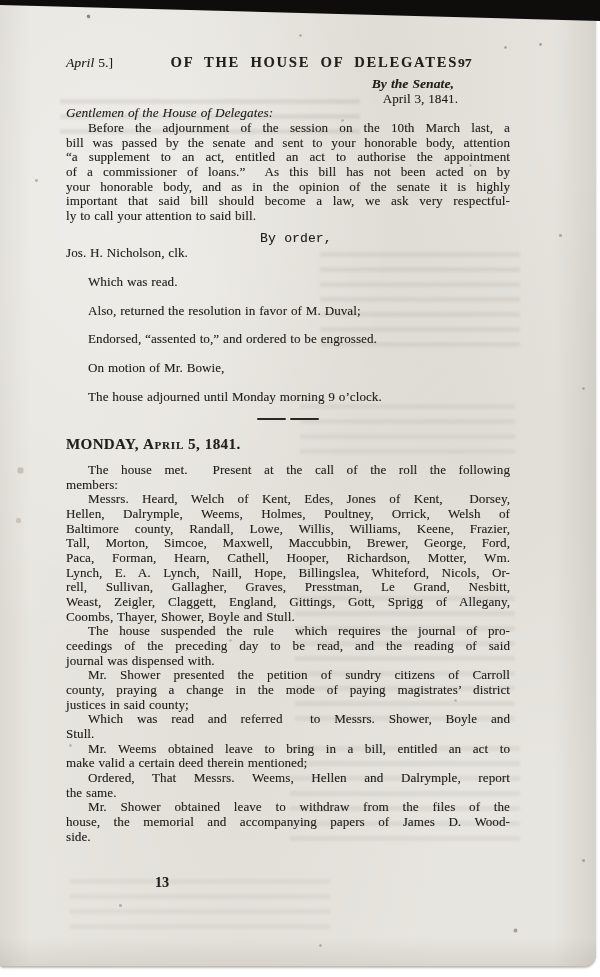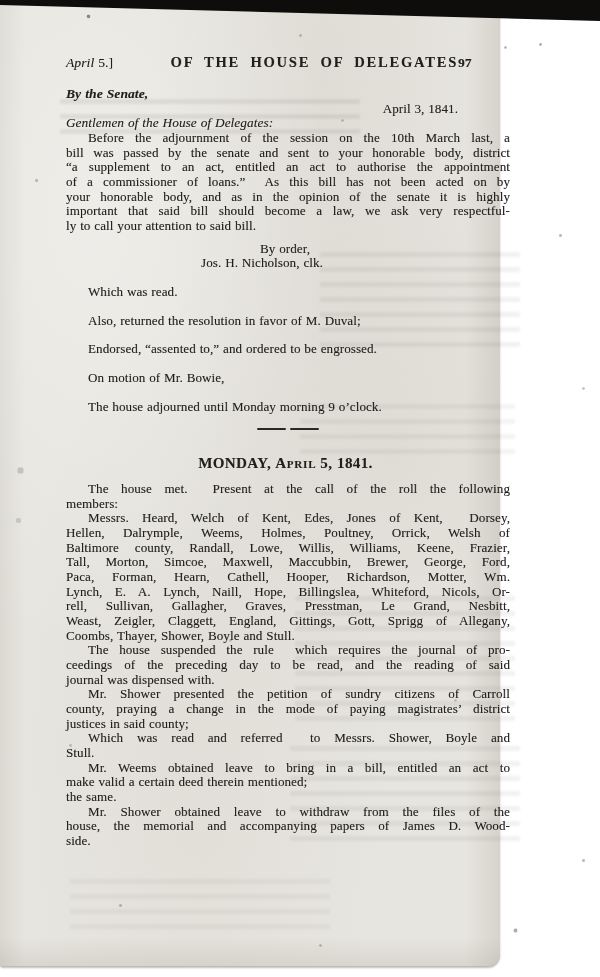--- a/index.html
+++ b/index.html
@@ -3,21 +3,21 @@
 <meta charset="utf-8">
 <style>
   html,body{margin:0;padding:0;}
   body{
     width:600px;height:977px;position:relative;overflow:hidden;
     background:#ffffff;
     font-family:"Liberation Serif","DejaVu Serif",serif;
   }
   
   .paper{
-    position:absolute;left:0;top:0;width:500px;height:966px;
+    position:absolute;left:0;top:0;width:596px;height:966px;
     background-color:#e7e5df;
     background-image:
       radial-gradient(ellipse at 18% 22%, rgba(255,255,255,.30), transparent 42%),
       radial-gradient(ellipse at 80% 48%, rgba(125,115,98,.07), transparent 46%),
       radial-gradient(ellipse at 40% 78%, rgba(125,115,98,.06), transparent 44%),
       radial-gradient(ellipse at 65% 8%,  rgba(125,115,98,.08), transparent 38%),
       linear-gradient(90deg, rgba(110,102,88,.10), rgba(0,0,0,0) 5%, rgba(0,0,0,0) 93%, rgba(110,102,88,.14)),
       linear-gradient(0deg, rgba(110,102,88,.12), rgba(0,0,0,0) 3%);
     border-radius:2px 16px 12px 3px;
     border-bottom:1px solid #bfbcb4;
@@ -59,30 +59,30 @@
     text-shadow:.3px .3px .5px rgba(33,31,27,.32);
   }
   .running-head{display:flex;align-items:baseline;height:22px;}
   .rh-left{width:84px;font-size:13.5px;white-space:nowrap;}
   .rh-left .it{font-style:italic;}
   .rh-title{flex:1;text-align:right;font-weight:bold;font-size:14.5px;letter-spacing:1.8px;word-spacing:5px;white-space:nowrap;}
   .rh-page{width:48px;text-align:left;font-weight:bold;font-size:13.5px;padding-right:4px;}
   .line{white-space:pre-wrap;text-align:justify;}
   .line.j{text-align-last:justify;}
   .line.ind{padding-left:22px;}
-  .byline{margin-top:10px;padding-right:56px;font-weight:bold;font-style:italic;font-size:13.5px;}
+  .byline{margin-top:0;text-align:right;padding-right:56px;font-weight:bold;font-style:italic;font-size:13.5px;}
   .byline-date{text-align:right;padding-right:52px;}
   .salutation{font-style:italic;font-size:13.2px;}
-  .closing{margin-top:8px;padding-left:194px;}
-  .signature{text-align:center;padding-right:52px;}
+  .closing{margin-top:8px;padding-left:194px;font-family:Liberation Mono, monospace;}
+  .signature{text-align:left;padding-right:52px;}
   .actions{margin-top:5px;}
   .actions .line{padding-left:22px;text-align:left;margin-top:14px;}
   .rule-divider{margin:13px 0 0 0;height:3px;display:flex;justify-content:center;gap:4px;align-items:center;}
   .rule-divider i{display:block;width:29px;height:2px;background:#2a2823;border-radius:1px;}
-  .session-heading{margin-top:24px;text-align:center;padding-right:5px;font-weight:bold;font-size:15px;line-height:19px;letter-spacing:.4px;white-space:nowrap;}
+  .session-heading{margin-top:15px;text-align:left;padding-right:5px;font-weight:bold;font-size:15px;line-height:19px;letter-spacing:.4px;white-space:nowrap;}
   .session-heading .sc{font-variant:small-caps;letter-spacing:.8px;}
   .session-heading .sp{display:inline-block;width:4px;}
   .paras{margin-top:9px;}
   .page-signature{margin-top:32px;padding-left:89px;font-size:14px;font-weight:bold;}
 </style>
 </head>
 <body>
 
 <div class="paper">
 
@@ -100,21 +100,21 @@
       <span class="rh-left"><span class="it">April</span><span> 5.]</span></span>
       <span class="rh-title">OF THE HOUSE OF DELEGATES</span>
       <span class="rh-page">97</span>
     </div>
 
     <div class="byline">By the Senate,</div>
     <div class="byline-date">April 3, 1841.</div>
     <div class="salutation">Gentlemen of the House of Delegates:</div>
     <div>
         <div class="line j ind">Before the adjournment of the session on the 10th March last, a</div>
-        <div class="line j">bill was passed by the senate and sent to your honorable body, district</div>
+        <div class="line j">bill was passed by the senate and sent to your honorable body, attention</div>
         <div class="line j">“a supplement to an act, entitled an act to authorise the appointment</div>
         <div class="line j">of a commissioner of loans.”  As this bill has not been acted on by</div>
         <div class="line j">your honorable body, and as in the opinion of the senate it is highly</div>
         <div class="line j">important that said bill should become a law, we ask very respectful-</div>
         <div class="line">ly to call your attention to said bill.</div>
       </div>
     <div class="closing">By order,</div>
     <div class="signature">Jos. H. Nicholson, clk.</div>
 
     <div class="actions">
@@ -162,25 +162,27 @@
         </div>
         <div>
           <div class="line j ind">Which was read and referred  to Messrs. Shower, Boyle and</div>
           <div class="line">Stull.</div>
         </div>
         <div>
           <div class="line j ind">Mr. Weems obtained leave to bring in a bill, entitled an act to</div>
           <div class="line">make valid a certain deed therein mentioned;</div>
         </div>
         <div>
+          <div class="line j ind">Ordered, That Messrs. Weems, Hellen and Dalrymple, report</div>
           <div class="line">the same.</div>
         </div>
         <div>
           <div class="line j ind">Mr. Shower obtained leave to withdraw from the files of the</div>
           <div class="line j">house, the memorial and accompanying papers of James D. Wood-</div>
           <div class="line">side.</div>
         </div>
       </div>
 
+    <div class="page-signature">13</div>
   </div>
 </div>
 
 <div class="scan-band"></div>
 
 </body></html>

